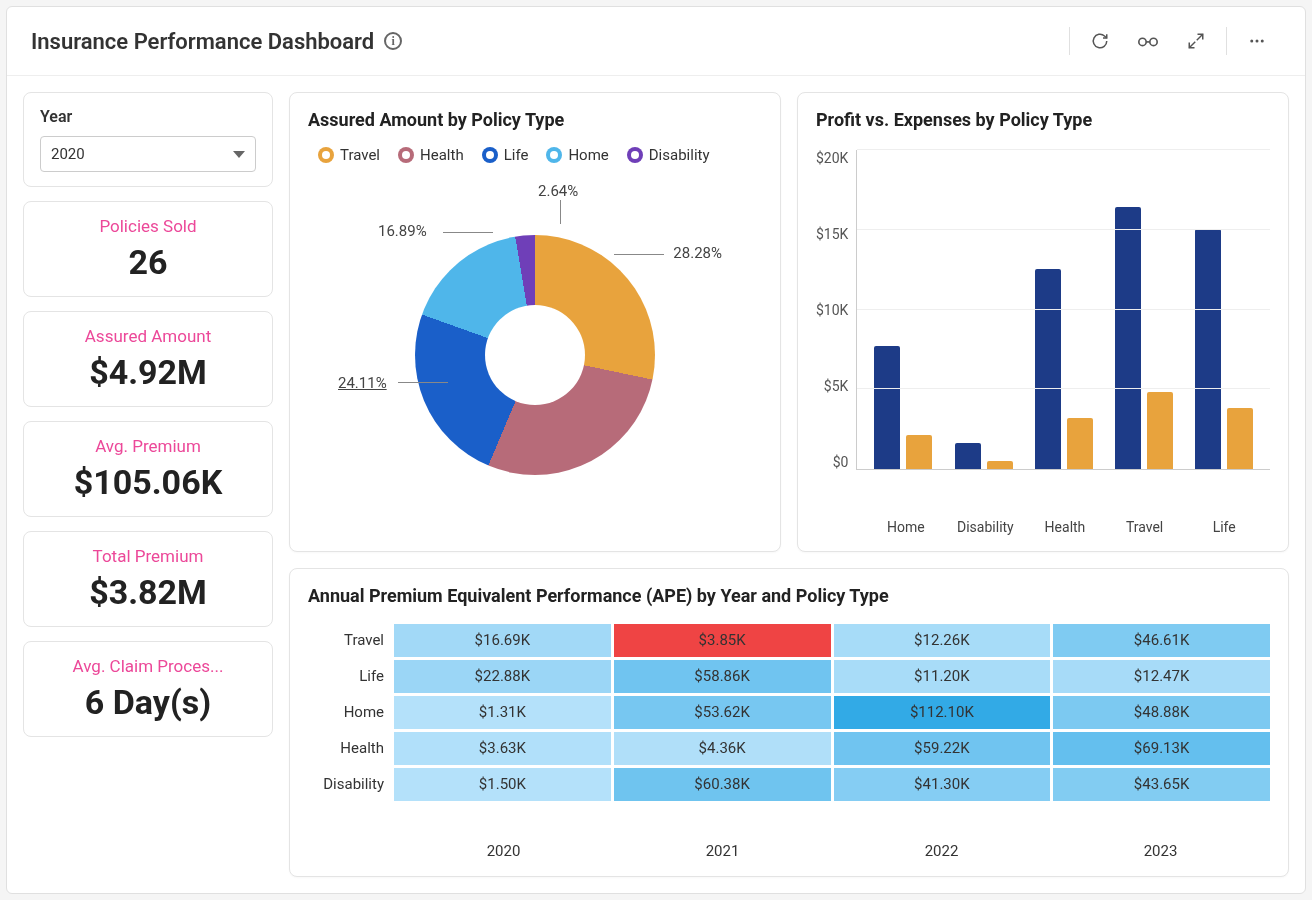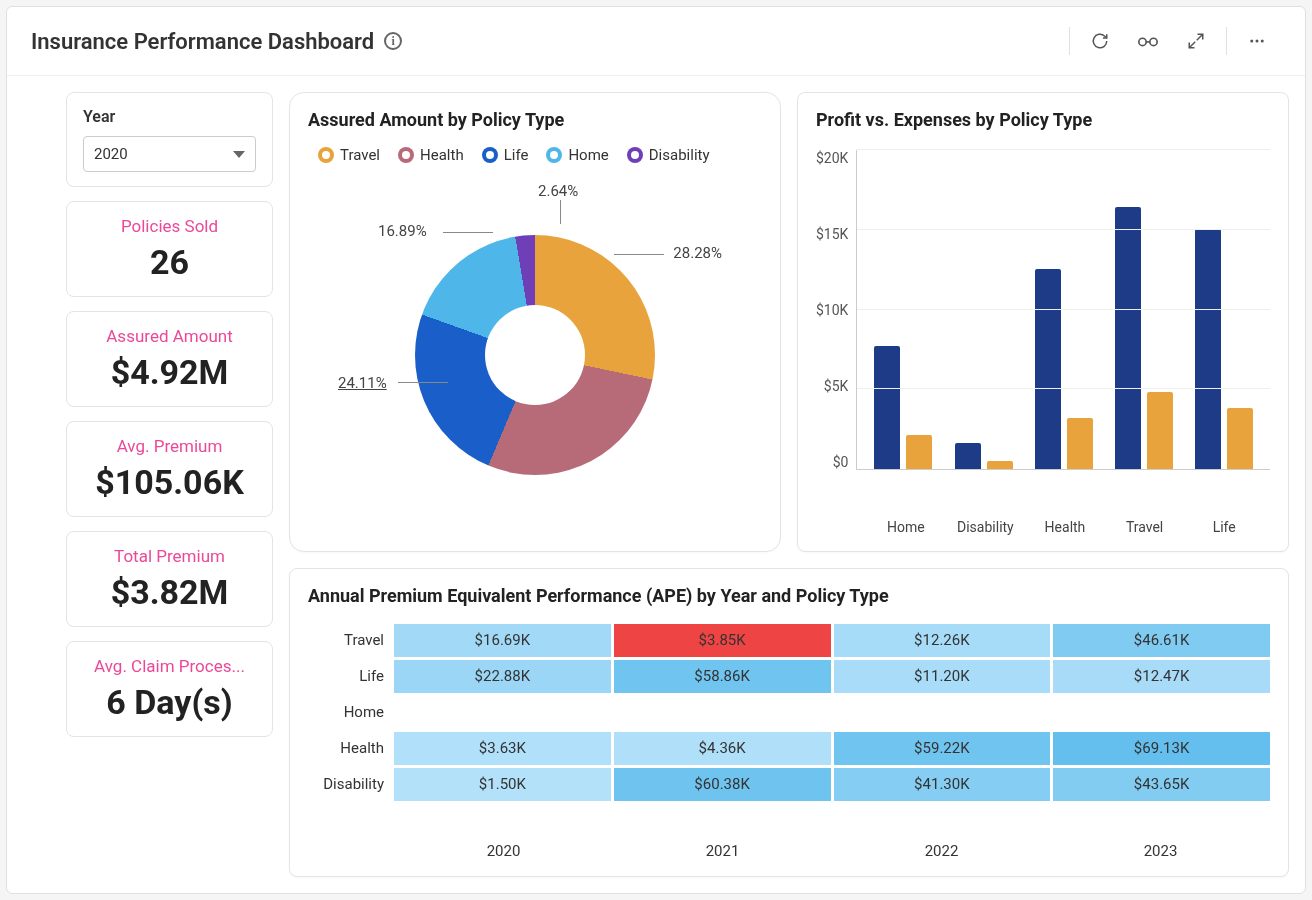--- a/index.html
+++ b/index.html
@@ -45,21 +45,20 @@
     grid-template-columns: 250px 1fr;
     gap: 16px;
     padding: 16px;
     flex: 1;
     min-height: 0;
   }
   .sidebar { display: flex; flex-direction: column; gap: 14px; }
   .card {
     background: #fff; border: 1px solid #e4e4e4; border-radius: 8px;
     padding: 14px 16px;
-    margin-left: 43px;
   }
   .filter-card .filter-label { font-size: 16px; font-weight: 600; margin-bottom: 10px; }
   .select {
     border: 1px solid #ccc; border-radius: 4px; padding: 8px 10px;
     display: flex; align-items: center; justify-content: space-between;
     font-size: 15px; cursor: pointer;
   }
   .chev-down {
     width: 0; height: 0; border-left: 6px solid transparent; border-right: 6px solid transparent;
     border-top: 7px solid #666;
@@ -73,21 +72,21 @@
     grid-template-rows: 460px 1fr;
     gap: 16px;
     min-height: 0;
   }
   .panel {
     background: #fff; border: 1px solid #e4e4e4; border-radius: 8px;
     padding: 16px 18px; display: flex; flex-direction: column; min-height: 0;
     box-shadow: 0 1px 2px rgba(0,0,0,0.03);
   }
   .panel-title { font-size: 18px; font-weight: 700; color: #222; margin-bottom: 10px; }
-  .pie-panel { grid-column: 1; grid-row: 1; border-radius: 15px; }
+  .pie-panel { grid-column: 1; grid-row: 1; }
   .bar-panel { grid-column: 2; grid-row: 1; }
   .heat-panel { grid-column: 1 / span 2; grid-row: 2; }
   
   .legend { display: flex; flex-wrap: wrap; gap: 10px 18px; padding: 6px 10px 10px 10px; font-size: 15px; }
   .legend-item { display: flex; align-items: center; gap: 6px; color: #333; }
   .legend-donut {
     width: 16px; height: 16px; border-radius: 50%; position: relative; display:inline-block;
   }
   .legend-donut::after {
     content:''; position:absolute; inset: 4px; background:#fff; border-radius:50%;
@@ -313,20 +312,26 @@
               <div class="heat-row-label">Life</div>
               <div class="heat-cells">
                 <div class="heat-cell" style="background: rgb(155, 214, 246);">$22.88K</div>
                 <div class="heat-cell" style="background: rgb(112, 196, 240);">$58.86K</div>
                 <div class="heat-cell" style="background: rgb(168, 220, 248);">$11.20K</div>
                 <div class="heat-cell" style="background: rgb(167, 219, 248);">$12.47K</div>
               </div>
             </div>
             <div class="heat-row">
               <div class="heat-row-label">Home</div>
+              <div class="heat-cells">
+                <div class="heat-cell" style="background: rgb(180, 225, 250);">$1.31K</div>
+                <div class="heat-cell" style="background: rgb(119, 199, 241);">$53.62K</div>
+                <div class="heat-cell" style="background: rgb(50, 170, 230);">$112.10K</div>
+                <div class="heat-cell" style="background: rgb(124, 201, 241);">$48.88K</div>
+              </div>
             </div>
             <div class="heat-row">
               <div class="heat-row-label">Health</div>
               <div class="heat-cells">
                 <div class="heat-cell" style="background: rgb(177, 224, 250);">$3.63K</div>
                 <div class="heat-cell" style="background: rgb(176, 223, 249);">$4.36K</div>
                 <div class="heat-cell" style="background: rgb(112, 196, 240);">$59.22K</div>
                 <div class="heat-cell" style="background: rgb(100, 191, 238);">$69.13K</div>
               </div>
             </div>

